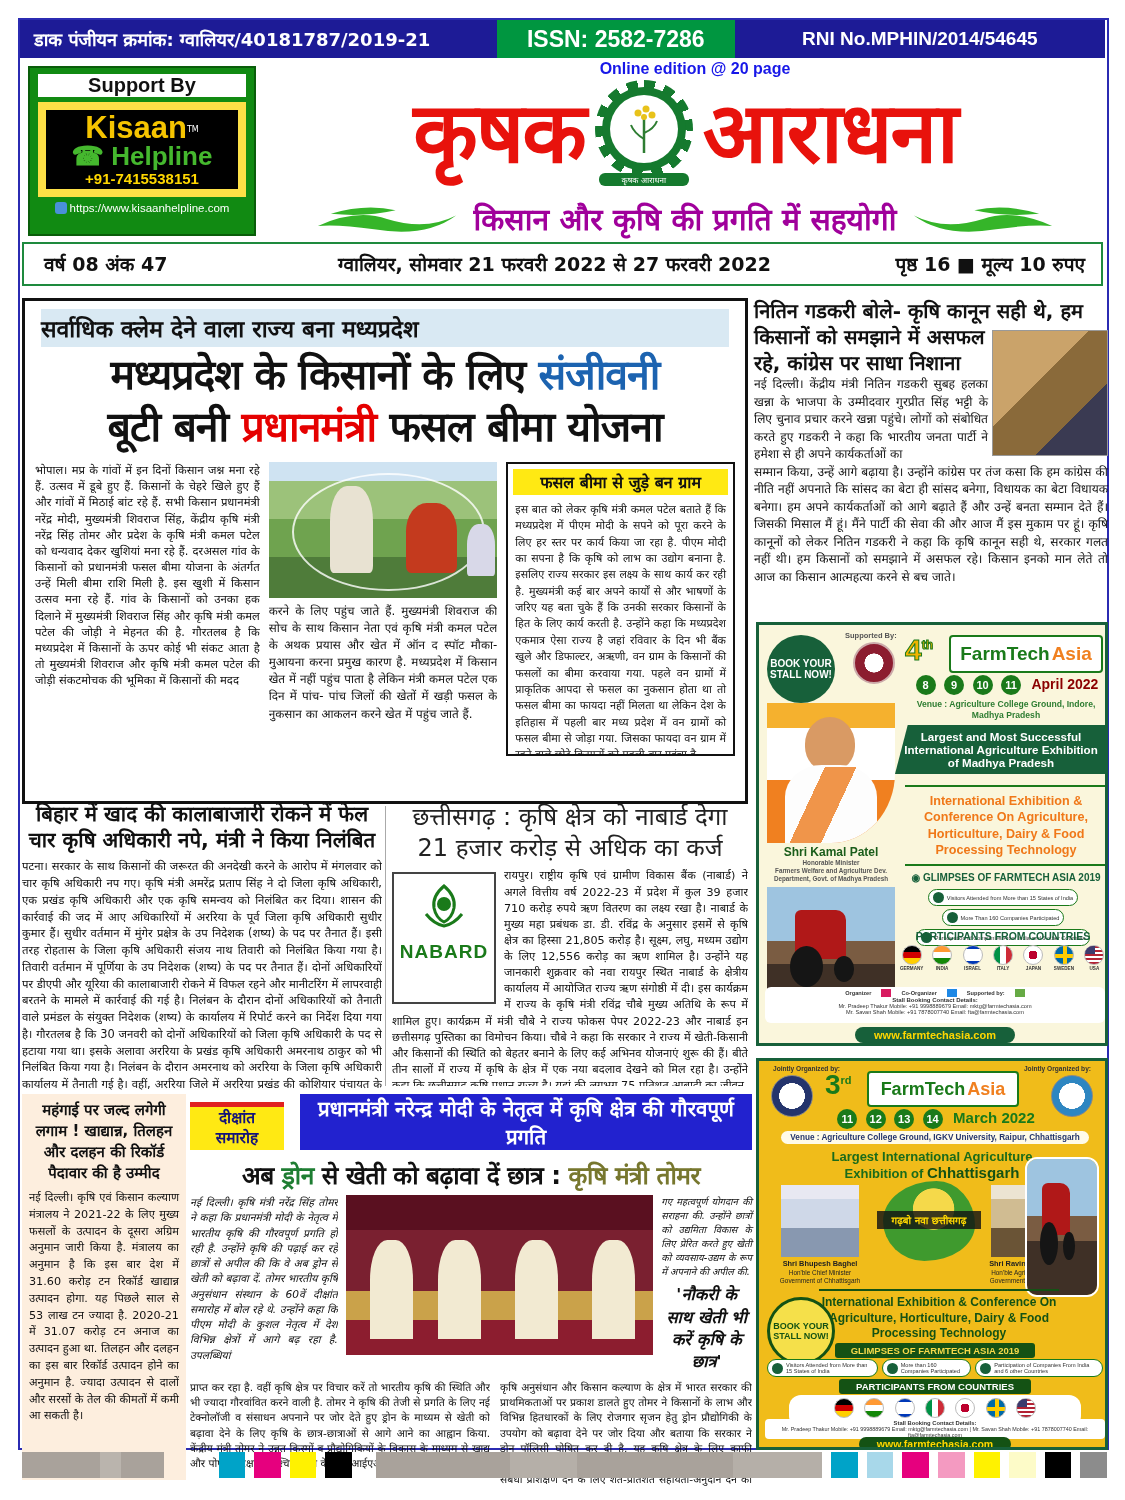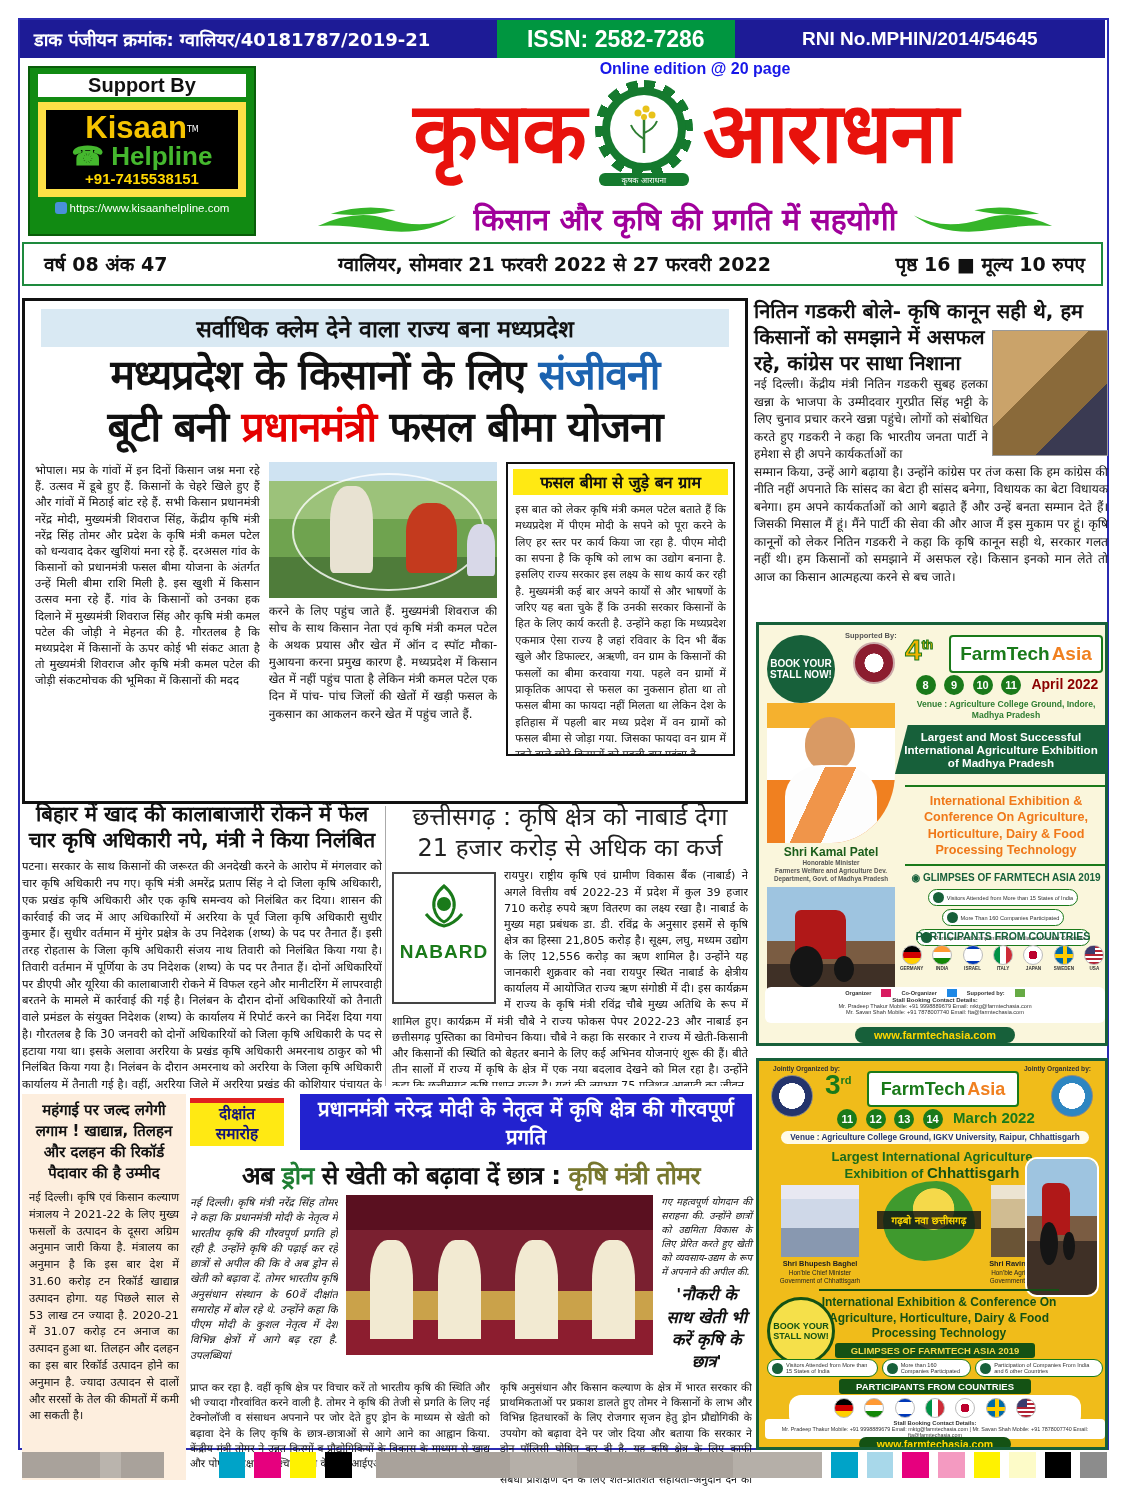--- a/index.html
+++ b/index.html
@@ -38,21 +38,21 @@
   .tagrow{position:absolute;left:262px;top:198px;width:846px;display:flex;justify-content:center;align-items:center;gap:12px;}
   .tagline{color:#a0009b;font-weight:bold;font-size:30px;}
 
   .dateline{position:absolute;left:22px;top:242px;width:1081px;height:44px;border:2px solid #1e8a3e;box-sizing:border-box;display:flex;align-items:center;font-weight:bold;font-size:19px;}
   .dateline .iss{width:230px;padding-left:20px;}
   .dateline .dt{flex:1;text-align:center;}
   .dateline .pp{width:250px;text-align:right;padding-right:16px;}
 
   
   .mainstory{position:absolute;left:22px;top:298px;width:726px;height:506px;border:3px solid #111;box-sizing:border-box;}
-  .kicker{margin:8px 16px 2px;background:#d9e9f3;text-align:center;font-weight:bold;font-size:23px;padding:3px 0;}
+  .kicker{margin:8px 16px 2px;background:#d9e9f3;text-align:left;font-weight:bold;font-size:23px;padding:3px 0;}
   .mhead{text-align:center;font-weight:bold;font-size:41px;line-height:1.28;letter-spacing:-1px;margin-top:2px;}
   .blue{color:#1c63b0;}.red{color:#e50000;}
   .mcols{display:flex;gap:9px;padding:8px 10px 0;}
   .mcol1{width:232px;font-size:11.4px;line-height:1.42;height:296px;overflow:hidden;}
   .mcol2{width:236px;height:296px;overflow:hidden;}
   .mcol2 .phw{width:236px;height:136px;position:relative;overflow:hidden;margin-bottom:5px;}
   .mcol2 .txt{font-size:11.8px;line-height:1.45;}
   .mcol3{width:236px;border:2px solid #111;height:294px;overflow:hidden;box-sizing:border-box;}
   .mcol3 .yt{background:#ffe913;margin:5px;text-align:center;font-weight:bold;font-size:16px;padding:2px 0;}
   .mcol3 .bx{padding:2px 7px;font-size:10.9px;line-height:1.5;}
@@ -137,21 +137,21 @@
   .nab .logo .em{margin-top:8px;}
   .nab .logo .nm{color:#1a7a1a;font-weight:bold;font-size:19px;letter-spacing:1px;font-family:"Liberation Sans",sans-serif;}
   .nab .bd{font-size:11.2px;line-height:1.44;margin-top:4px;height:218px;overflow:hidden;}
 
   
   .mah{position:absolute;left:22px;top:1094px;width:164px;height:386px;background:#fdeede;box-sizing:border-box;padding:6px 7px;}
   .mah h3{margin:0;font-size:15px;line-height:1.4;text-align:center;}
   .mah .bd{font-size:11.2px;line-height:1.5;margin-top:6px;}
 
   .drone{position:absolute;left:190px;top:1094px;width:562px;height:402px;}
-  .drone .hdr{display:flex;align-items:center;gap:16px;}
+  .drone .hdr{display:flex;align-items:flex-end;gap:16px;}
   .drone .tag{width:94px;background:#ffe913;border-top:5px solid #e02020;color:#13137a;font-weight:bold;font-size:15.5px;text-align:center;line-height:1.25;padding:2px 0;}
   .drone .ban{flex:1;background:#2222cf;color:#fff;font-weight:bold;font-size:20.5px;display:flex;align-items:center;justify-content:center;text-align:center;}
   .drone .hl{text-align:center;font-weight:bold;font-size:24.5px;margin:8px 0 4px;letter-spacing:-0.5px;}
   .drone .green{color:#1e7d32;}
   .drone .olive{color:#77772e;}
   .drone .row{display:flex;gap:8px;font-style:italic;}
   .drone .cl{width:150px;font-size:10.6px;line-height:1.44;height:168px;overflow:hidden;}
   .drone .cph{width:312px;height:160px;background:linear-gradient(#5a1020 0 22%,#7a2030 22% 60%,#caa24a 60% 78%,#8c1d2f 78%);position:relative;overflow:hidden;}
   .cph .fig{position:absolute;top:28%;width:14%;height:62%;background:#f2ead2;border-radius:40% 40% 0 0;}
   .drone .cr{width:92px;}

